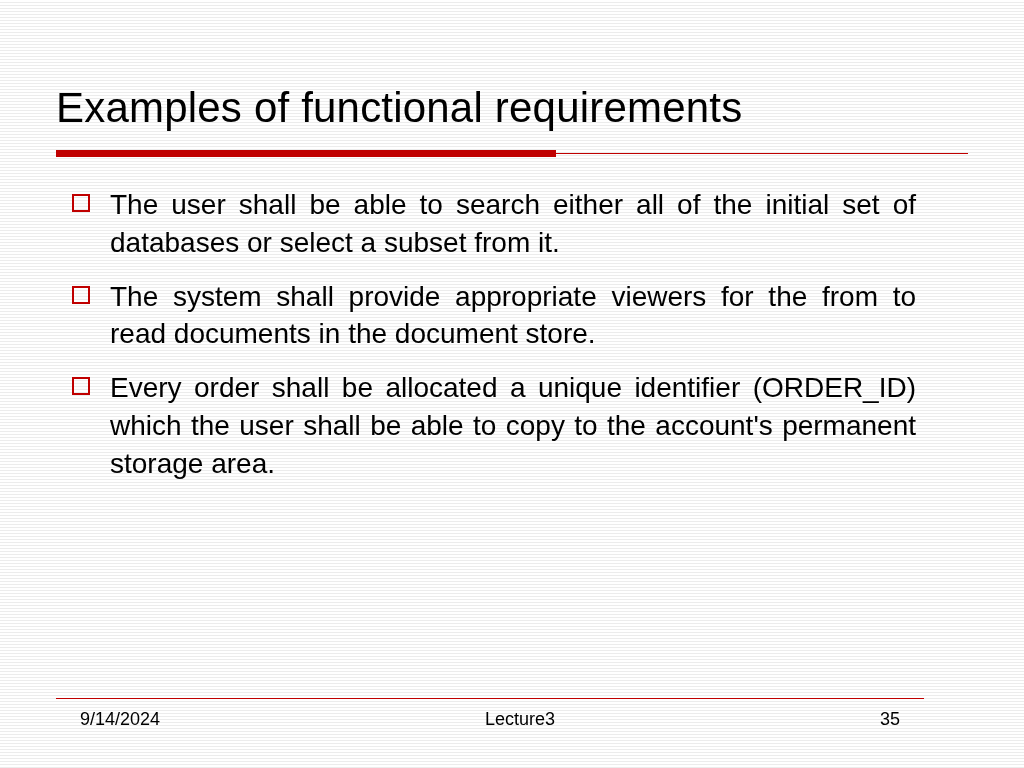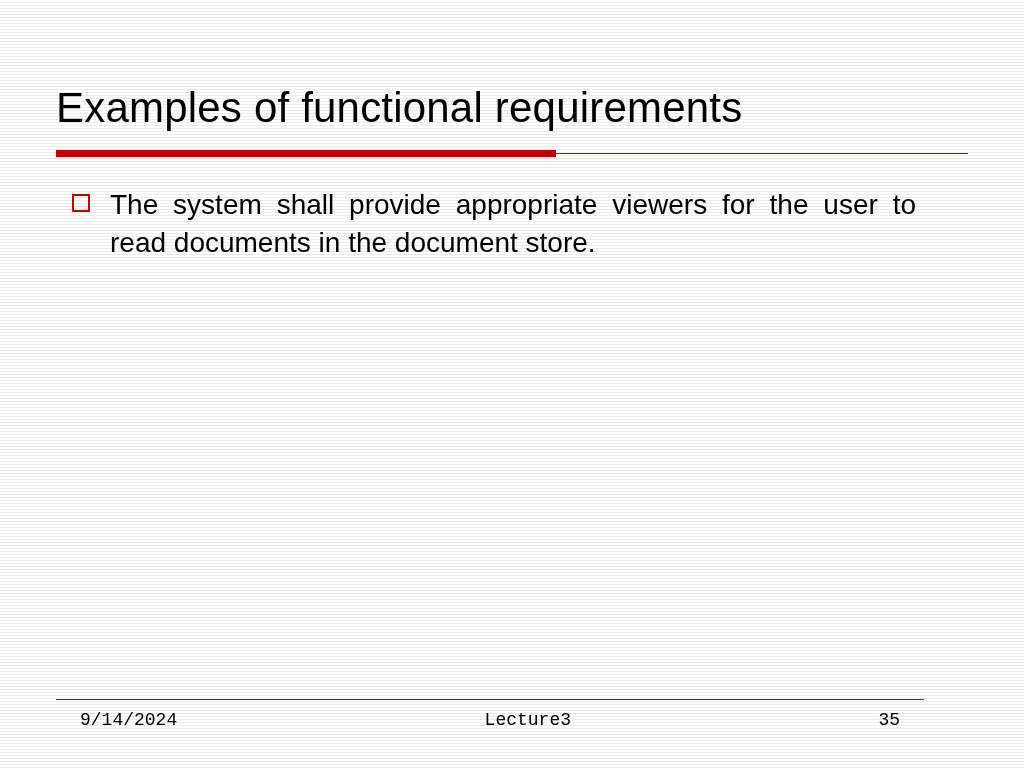--- a/index.html
+++ b/index.html
@@ -85,44 +85,51 @@
     height: 1px;
     background: #c00000;
     margin-bottom: 10px;
   }
   .footer-row {
     display: flex;
     justify-content: space-between;
     font-size: 18px;
     color: #000000;
     padding: 0 24px 0 24px;
-    font-family: Liberation Mono, monospace;
   }
   .footer-center { text-align: left; }
 </style>
 </head>
 <body>
 
 <div class="slide">
 
   <h1 class="title">Examples of functional requirements</h1>
 
   <div class="rule-wrap">
     <div class="rule-thin"></div>
     <div class="rule-thick"></div>
   </div>
 
   <div class="content">
 
+    <div class="bullet-item">
+      <div class="bullet-box"></div>
+      <div class="bullet-text">The user shall be able to search either all of the initial set of databases or select a subset from it.</div>
+    </div>
 
     <div class="bullet-item">
       <div class="bullet-box"></div>
-      <div class="bullet-text">The system shall provide appropriate viewers for the user to read documents in the document store.</div>
+      <div class="bullet-text">The system shall provide appropriate viewers for the from to read documents in the document store.</div>
     </div>
 
+    <div class="bullet-item">
+      <div class="bullet-box"></div>
+      <div class="bullet-text">Every order shall be allocated a unique identifier (ORDER_ID) which the user shall be able to copy to the account's permanent storage area.</div>
+    </div>
 
   </div>
 
   <div class="footer">
     <div class="footer-rule"></div>
     <div class="footer-row">
       <span>9/14/2024</span>
       <span class="footer-center">Lecture3</span>
       <span>35</span>
     </div>

